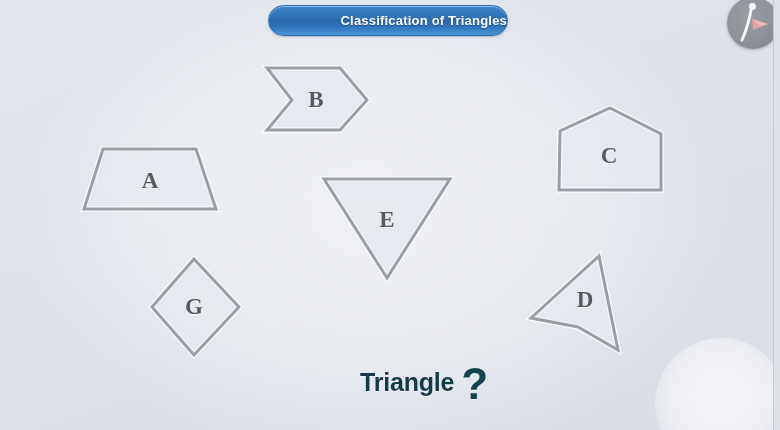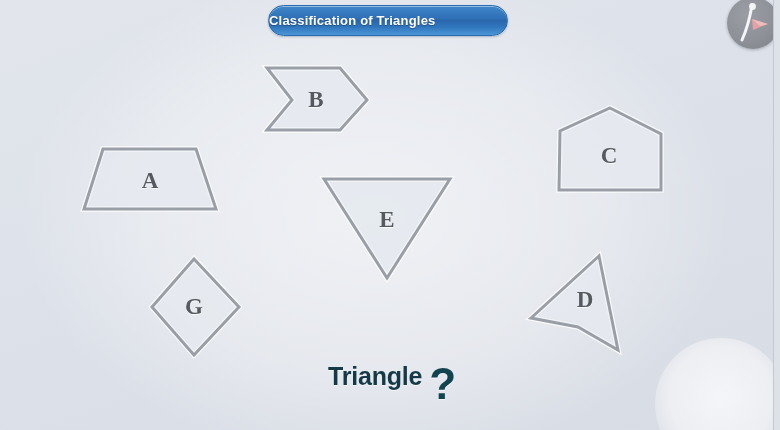--- a/index.html
+++ b/index.html
@@ -55,21 +55,21 @@
     width: 240px;
     height: 31px;
     border-radius: 16px;
     background: linear-gradient(180deg, #3f86c9 0%, #2f70b6 42%, #2a66ab 50%, #3076bd 72%, #4b96d6 100%);
     box-shadow: inset 0 1px 0 rgba(255,255,255,0.45),
                 0 1px 2px rgba(40,70,110,0.30);
     border: 1px solid #2b6bae;
     box-sizing: border-box;
     display: flex;
     align-items: center;
-    justify-content: flex-start;
+    justify-content: flex-end;
   }
   #title-text {
     color: #ffffff;
     font-size: 13px;
     font-weight: bold;
     letter-spacing: 0.2px;
     text-shadow: 0 1px 1px rgba(20,50,90,0.55);
     white-space: nowrap;
   }
 
@@ -99,24 +99,24 @@
     color: #555a60;
     text-shadow: 0 1px 0 rgba(255,255,255,0.85);
     transform: translate(-50%, -50%);
     pointer-events: none;
     white-space: nowrap;
   }
 
   
   #prompt {
     position: absolute;
-    left: 328px;
+    left: 360px;
     top: 362px;
     display: flex;
-    align-items: flex-start;
+    align-items: flex-end;
     gap: 7px;
   }
   #prompt-word {
     font-size: 25px;
     font-weight: bold;
     color: #153a47;
     letter-spacing: -0.2px;
     text-shadow: 0 1px 0 rgba(255,255,255,0.6);
   }
   #prompt-mark {

